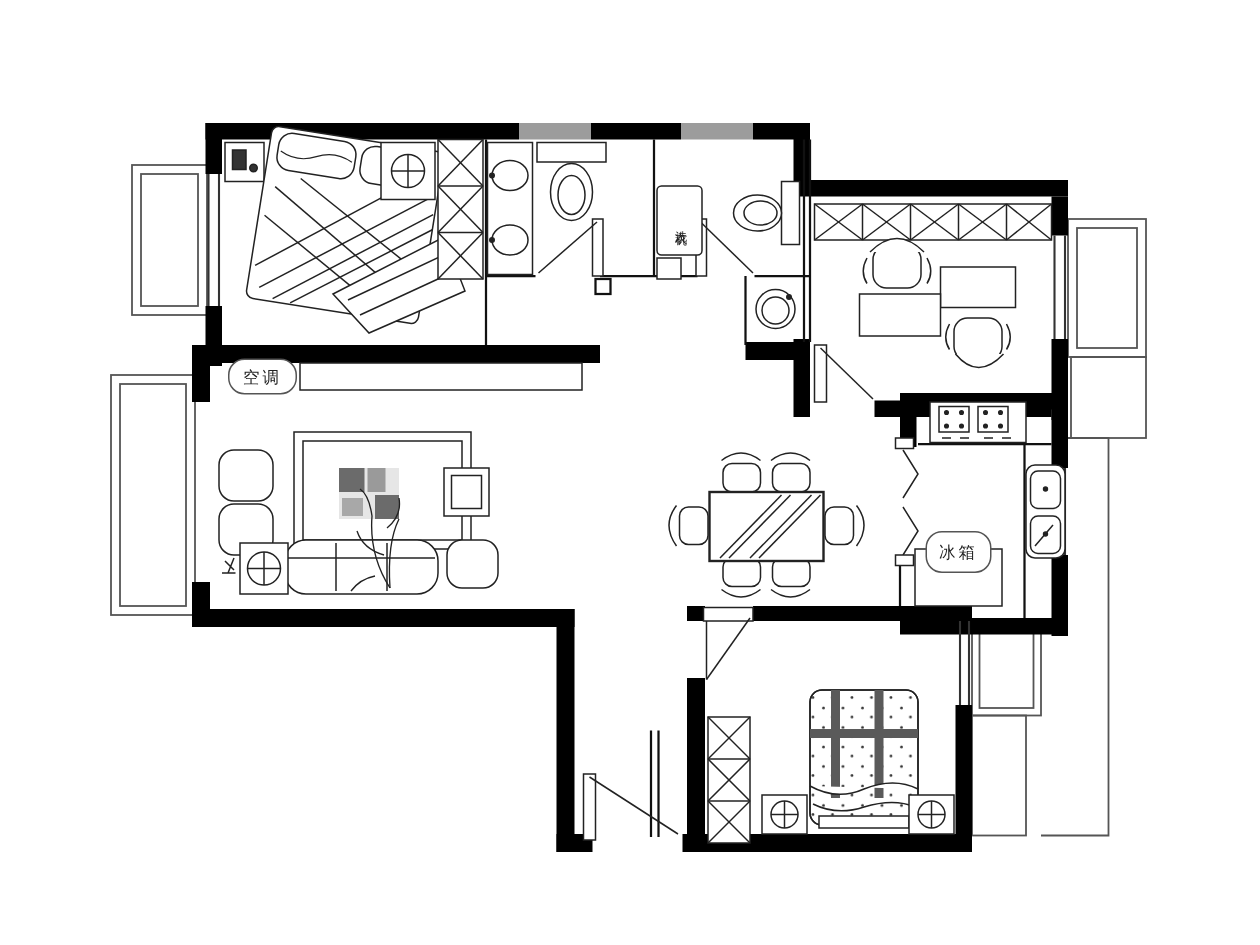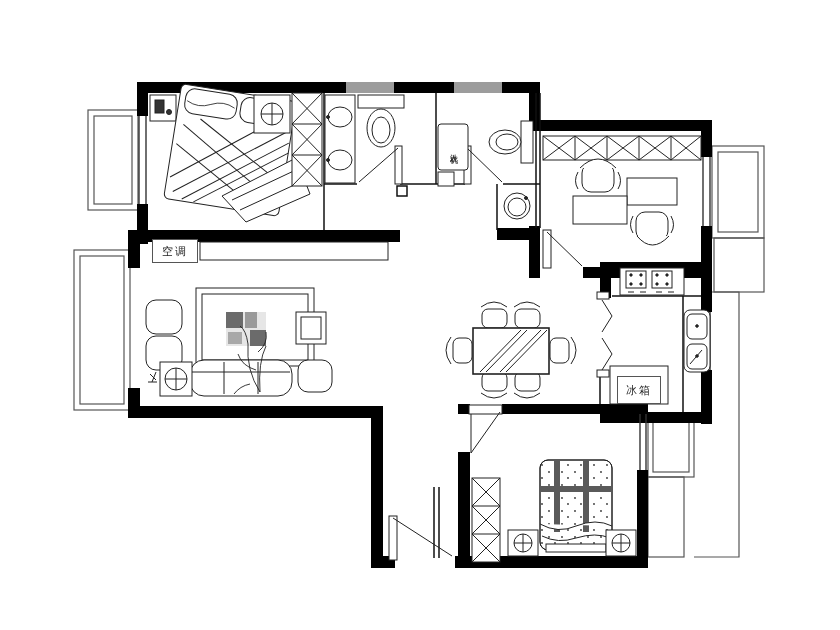--- a/index.html
+++ b/index.html
@@ -1,20 +1,20 @@
 <!DOCTYPE html>
 <html><head>
 <meta charset="utf-8">
 <style>
   html,body{margin:0;padding:0;background:#fff;}
   .plan{position:relative;width:840px;height:630px;background:#ffffff;overflow:hidden;
         font-family:"DejaVu Sans","Liberation Sans",sans-serif;color:#111;}
   .plan svg{position:absolute;left:0;top:0;}
   .lbl{position:absolute;display:flex;align-items:center;justify-content:center;
-       color:#222;line-height:1;}
+       color:#222;line-height:1;border-radius:11px;}
   .lbl.box{border:1px solid #555;background:#fff;}
   .vert{writing-mode:vertical-rl;text-orientation:upright;letter-spacing:1px;}
 </style>
 </head>
 <body>
 
 <div class="plan">
 <svg width="840" height="630" viewBox="0 0 840 630">
   <defs>
     <pattern id="dotpat" width="13" height="13" patternUnits="userSpaceOnUse">
@@ -350,16 +350,16 @@
       <rect x="606" y="530" width="30" height="26" fill="#fff"></rect>
       <circle cx="621" cy="543" r="9"></circle>
           <line x1="612" y1="543" x2="630" y2="543"></line>
           <line x1="621" y1="534" x2="621" y2="552"></line>
     </g>
   </g>
 </svg>
 
 <div class="lbl box" style="left:152px;top:239px;width:44px;height:22px;font-size:11px;letter-spacing:2px;">空调</div>
 
-<div class="lbl box" style="left:617px;top:376px;width:42px;height:26px;font-size:11px;letter-spacing:2px;">冰箱</div>
+<div class="lbl box" style="left:617px;top:354px;width:42px;height:26px;font-size:11px;letter-spacing:2px;">冰箱</div>
 
 <div class="lbl vert" style="left:443px;top:127px;width:20px;height:42px;font-size:8px;">洗衣机</div>
 </div>
 
 </body></html>

